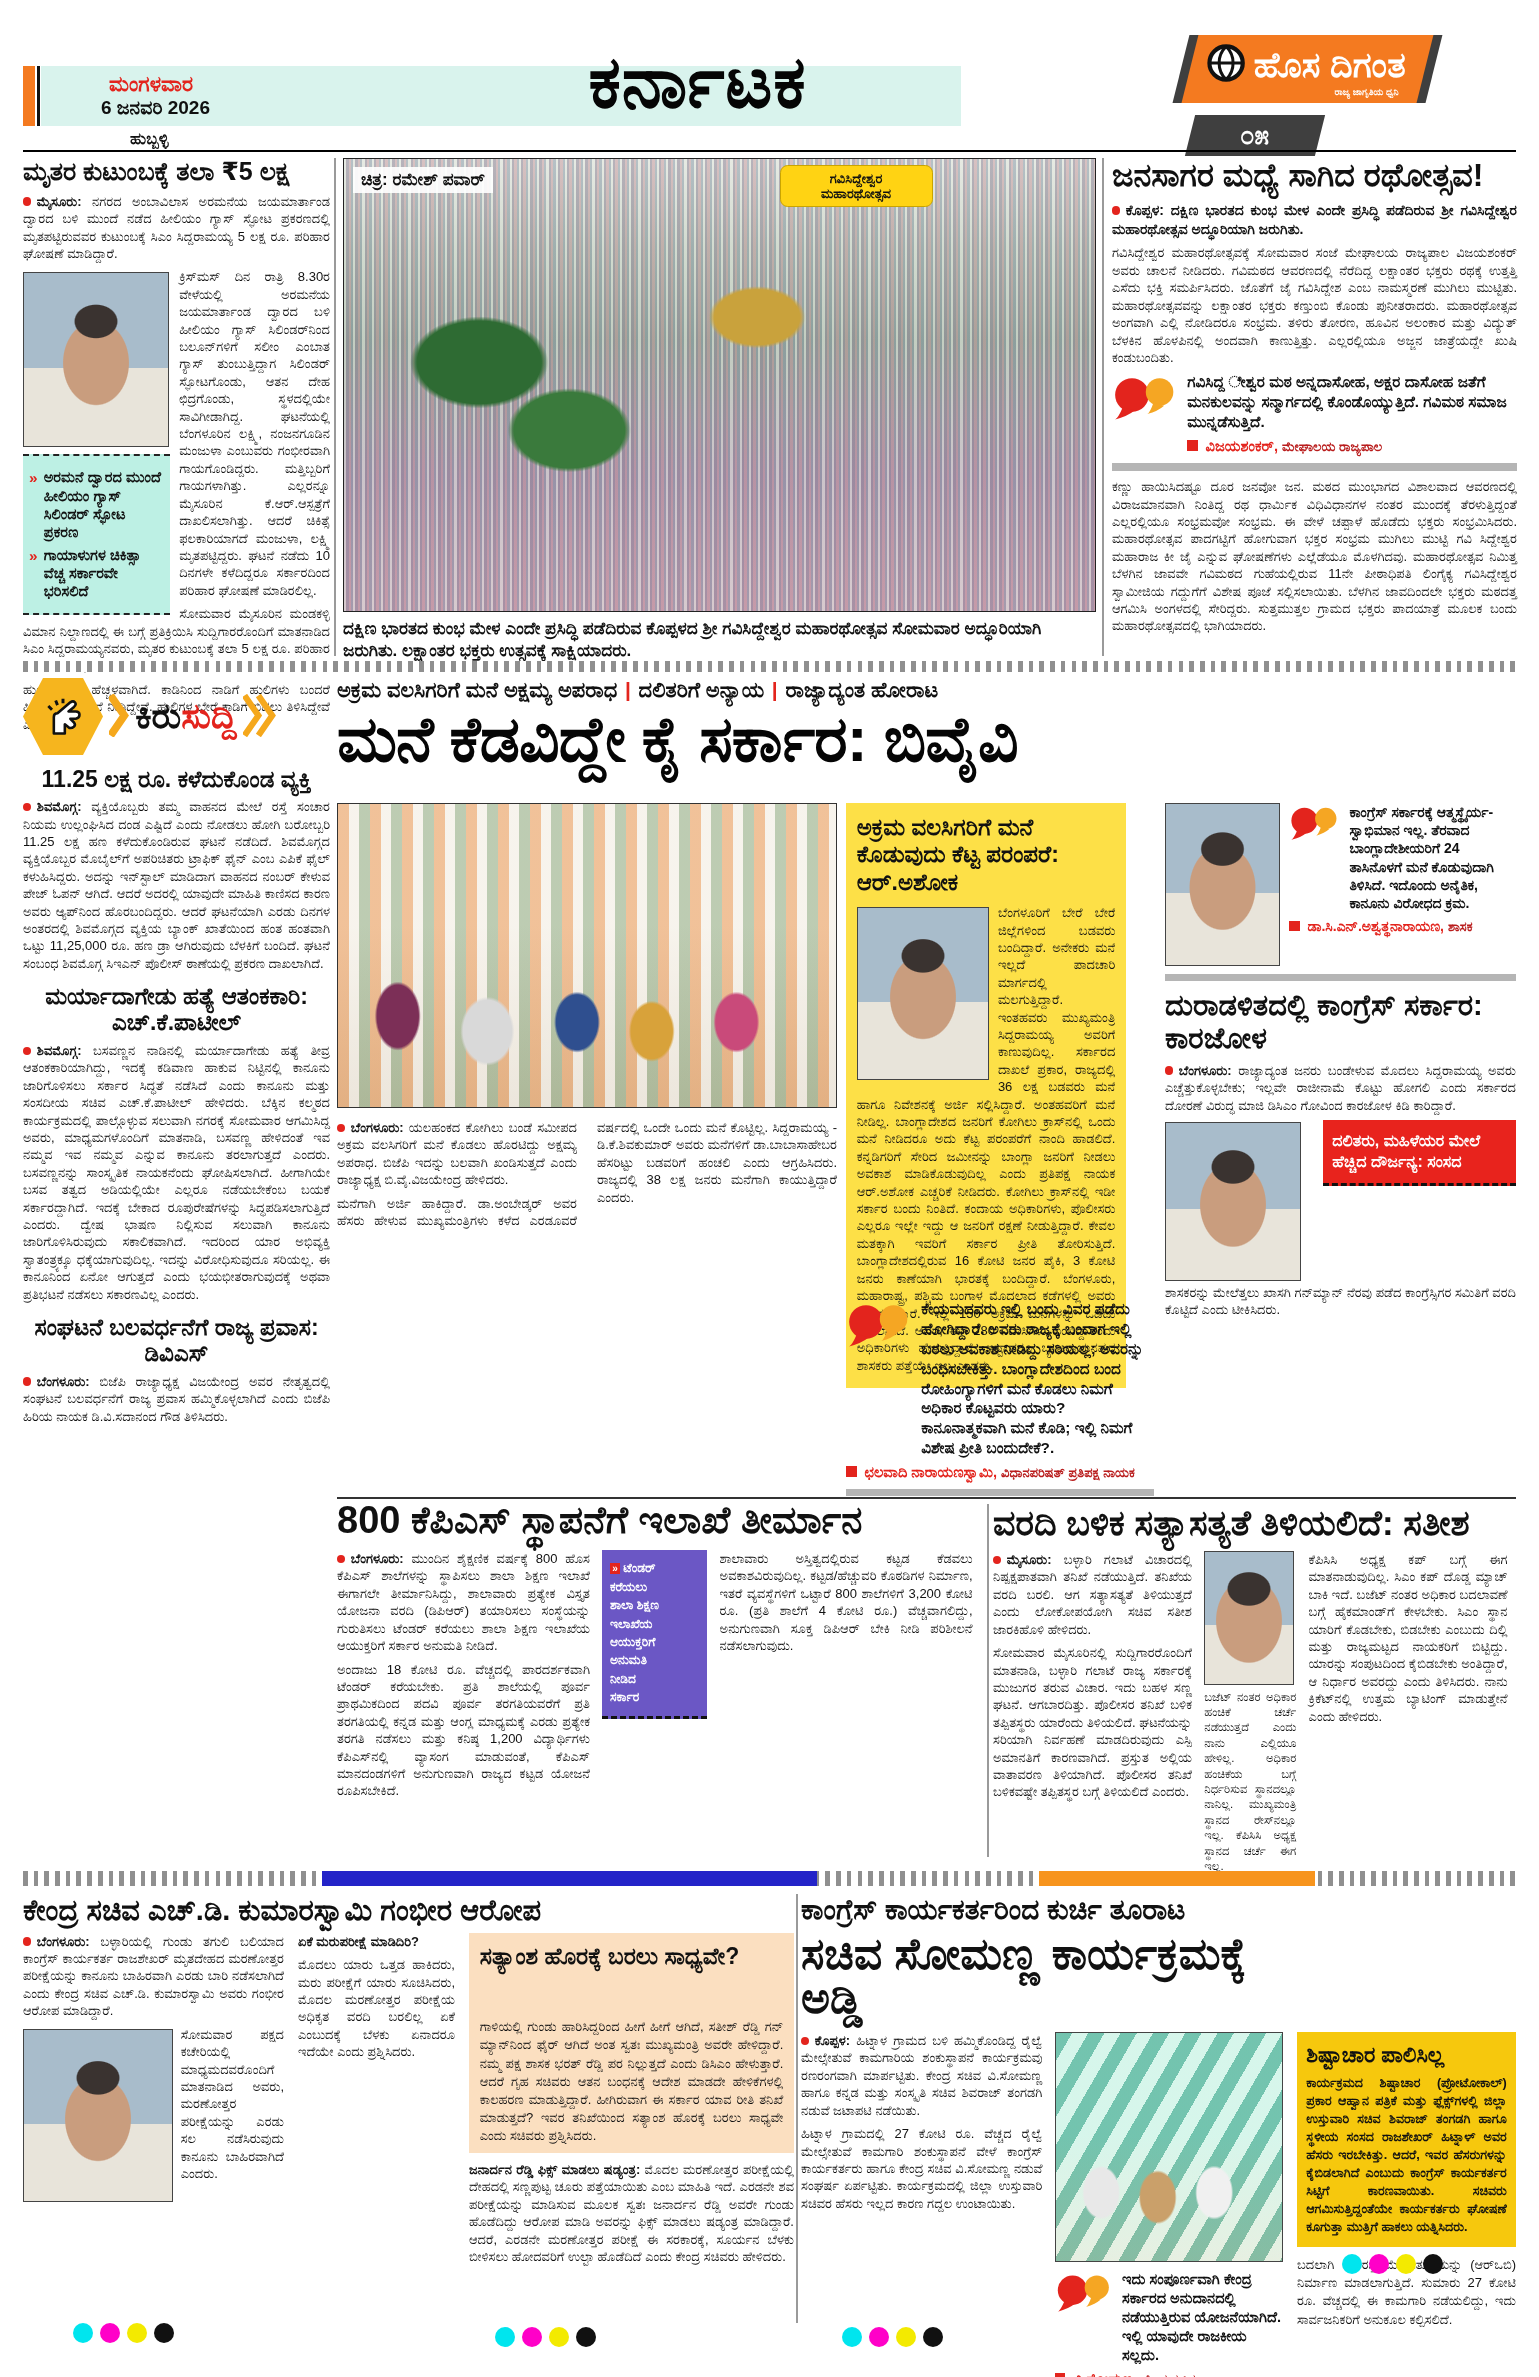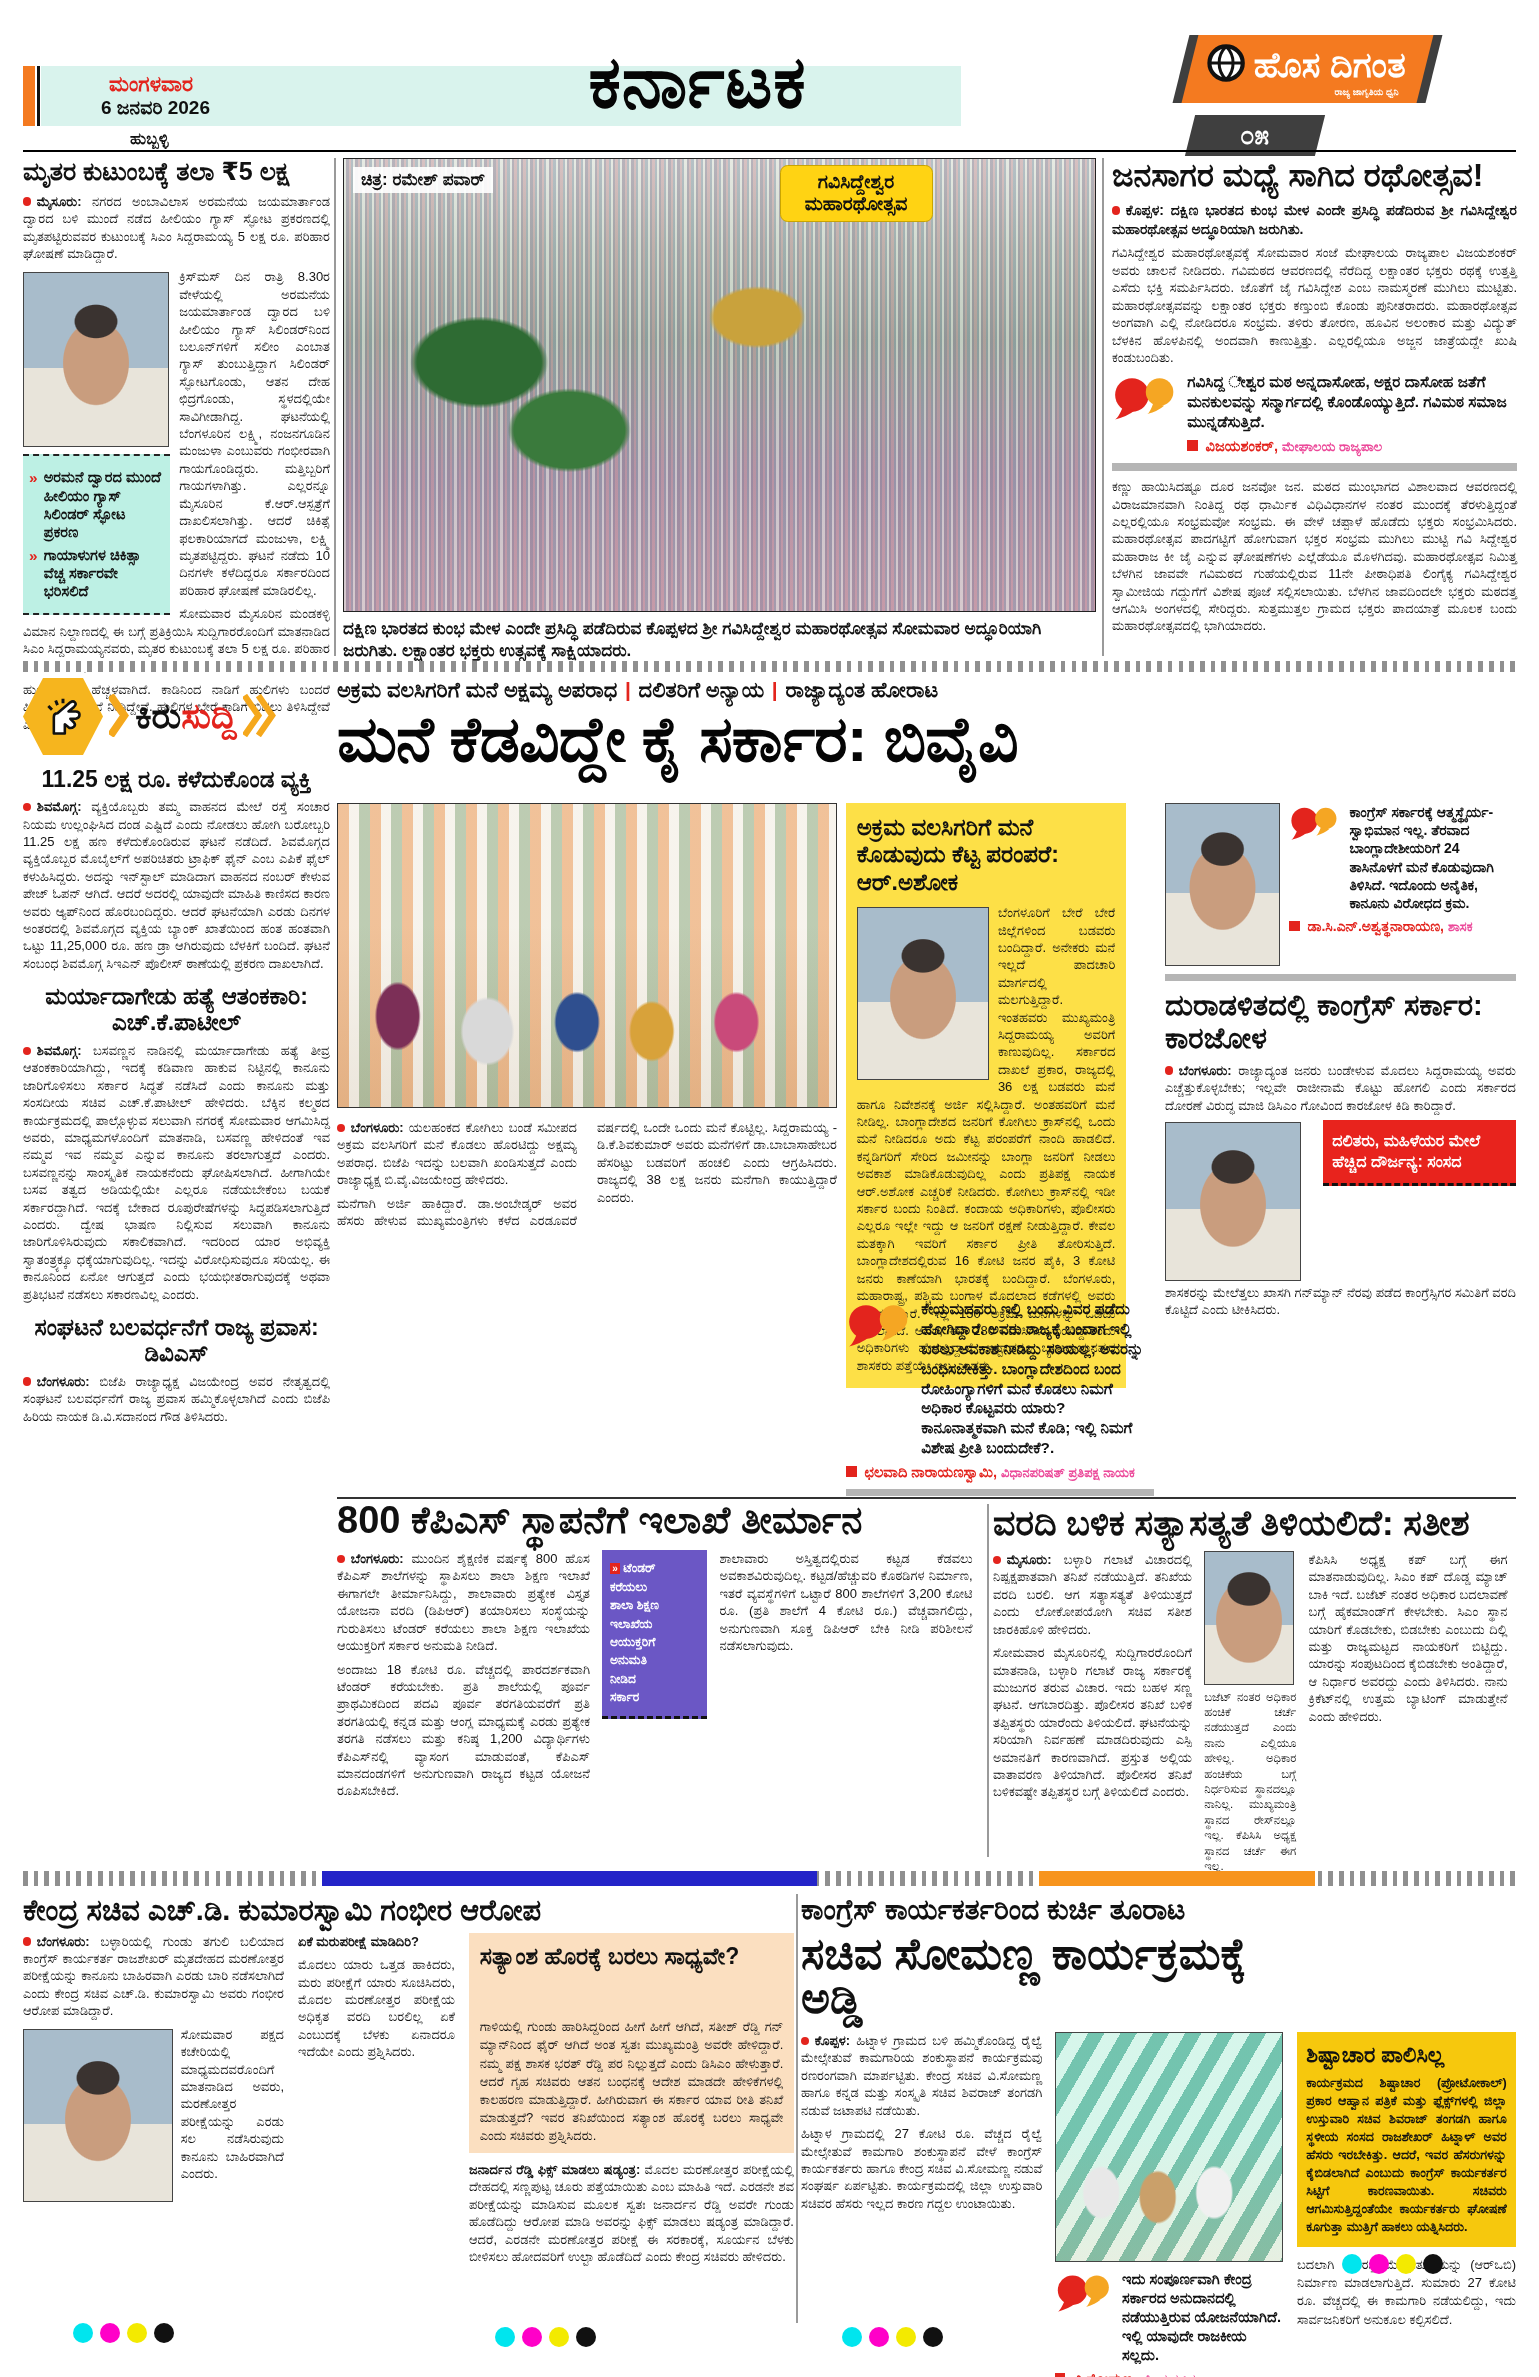--- a/index.html
+++ b/index.html
@@ -35,41 +35,41 @@
   .photo.portrait { background:
       radial-gradient(69px 54px at 50% 28%, #3a3330 0 30%, transparent 32%),
       radial-gradient(54px 69px at 50% 52%, #c99d7e 0 60%, transparent 62%),
       linear-gradient(180deg,#a8bccb 0 55%, #e8e4da 55% 100%); }
   .graybar { height:7.7px; background:#b5b5b5; margin:7.7px 0; }
   .quote-row { display:flex; gap:9.2px; align-items:flex-start; }
   .qtext { font-size:15.3px; font-weight:700; line-height:1.3; }
   .qattr { margin-top:6.1px; font-size:14.6px; }
   .qattr .sq { display:inline-block; width:10.7px; height:10.7px; background:#e3241d; margin-right:7.7px; }
   .qattr .nm { color:#e3241d; font-weight:800; }
-  .qattr .rl { color:#ec4899; font-weight:700; font-size:13px; }
+  .qattr .rl { color:#b91c1c; font-weight:700; font-size:13px; }
   .headline-black { font-weight:900; color:#050505; }
   
   .top-left { position:absolute; left:23px; top:158px; width:307px; }
   .top-left h2 { font-size:25px; font-weight:900; line-height:1.08; margin-bottom:7.7px; }
   .tl-float { float:left; width:147px; margin:3.1px 9.2px 3.1px 0; }
   .tl-float .photo { width:146px; height:175px; }
   .callout { margin-top:7.7px; background:#bdf0e4; padding:7.7px 6.1px; border-top:2.3px dashed #222; border-bottom:2.3px dashed #222; }
   .callout .ci { display:flex; gap:6.1px; font-size:14.6px; font-weight:800; line-height:1.25; margin:4.6px 0; }
   .callout .arr { color:#e3241d; font-weight:900; font-size:15.3px; }
   .center-photo { position:absolute; left:343px; top:158px; width:753px; height:454px; border:1.5px solid #222;
     background:
       radial-gradient(138px 92px at 18% 45%, #2e6b33 0 45%, transparent 50%),
       radial-gradient(123px 84px at 30% 60%, #3a7a3c 0 45%, transparent 50%),
       radial-gradient(107px 69px at 55% 35%, #c9a23c 0 40%, transparent 45%),
       repeating-linear-gradient(90deg, rgba(255,255,255,.35) 0 2.3px, rgba(105,80,130,.30) 2.3px 4.6px, rgba(210,90,130,.22) 4.6px 7px, rgba(60,90,150,.22) 7px 9.2px),
       linear-gradient(180deg,#d9ded4 0%, #bac7b5 20%, #a3b3a0 40%, #b0a3ad 70%, #c2adb4 100%); }
   .photo-credit { position:absolute; left:9.2px; top:7.7px; background:rgba(255,255,255,.9);
                   padding:3.1px 7.7px; font-size:17px; font-weight:800; }
   .photo-badge { position:absolute; left:58%; top:6.1px; width:153px; background:#ffd313; border:1.5px solid #caa400;
-                 border-radius:7.7px; text-align:center; padding:4.6px 3.1px; font-size:19px; font-weight:900; line-height:1.2; }
+                 border-radius:7.7px; text-align:center; padding:4.6px 3.1px; font-size:13px; font-weight:900; line-height:1.2; }
   .center-caption { position:absolute; left:343px; top:618px; width:753px; font-size:17px; font-weight:800; line-height:1.3; }
   .top-right { position:absolute; left:1112px; top:158px; width:405px; }
   .top-right h2 { font-size:32px; font-weight:700; line-height:1.1; margin-bottom:7.7px; }
   .lead { font-size:14px; font-weight:700; }
   .divider1 { position:absolute; left:23px; top:661px; width:1493px; height:10.7px; }
   
   .mid-left { position:absolute; left:23px; top:678px; width:307px; }
   .kiru { display:flex; align-items:center; gap:6.1px; margin-bottom:10.7px; }
   .hex { width:80px; height:77px; background:#f6b51e; clip-path:polygon(25% 0,75% 0,100% 50%,75% 100%,25% 100%,0 50%);
          display:flex; align-items:center; justify-content:center; }

